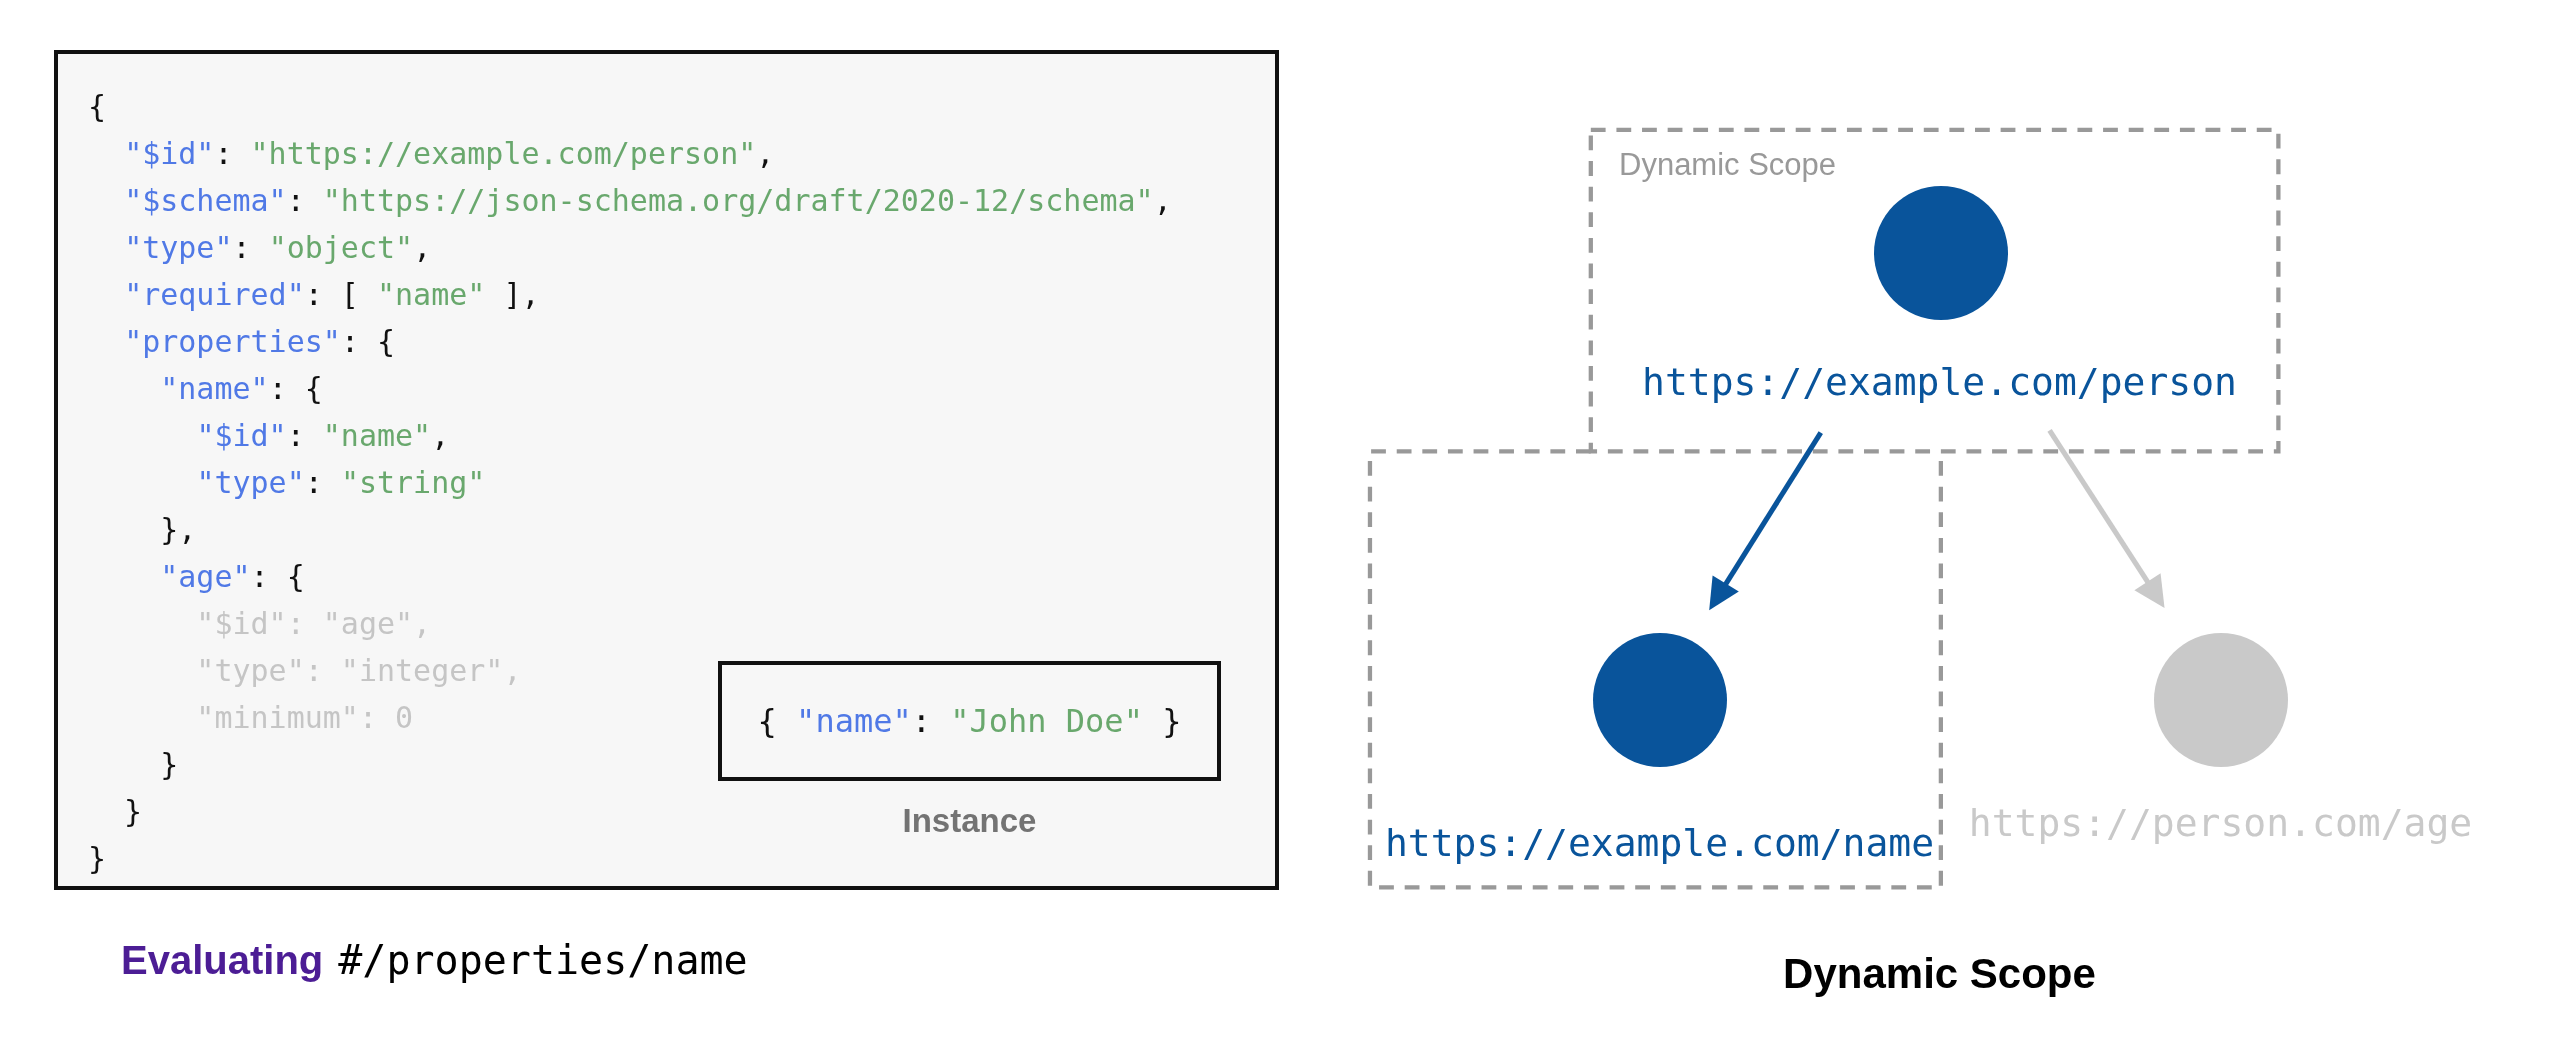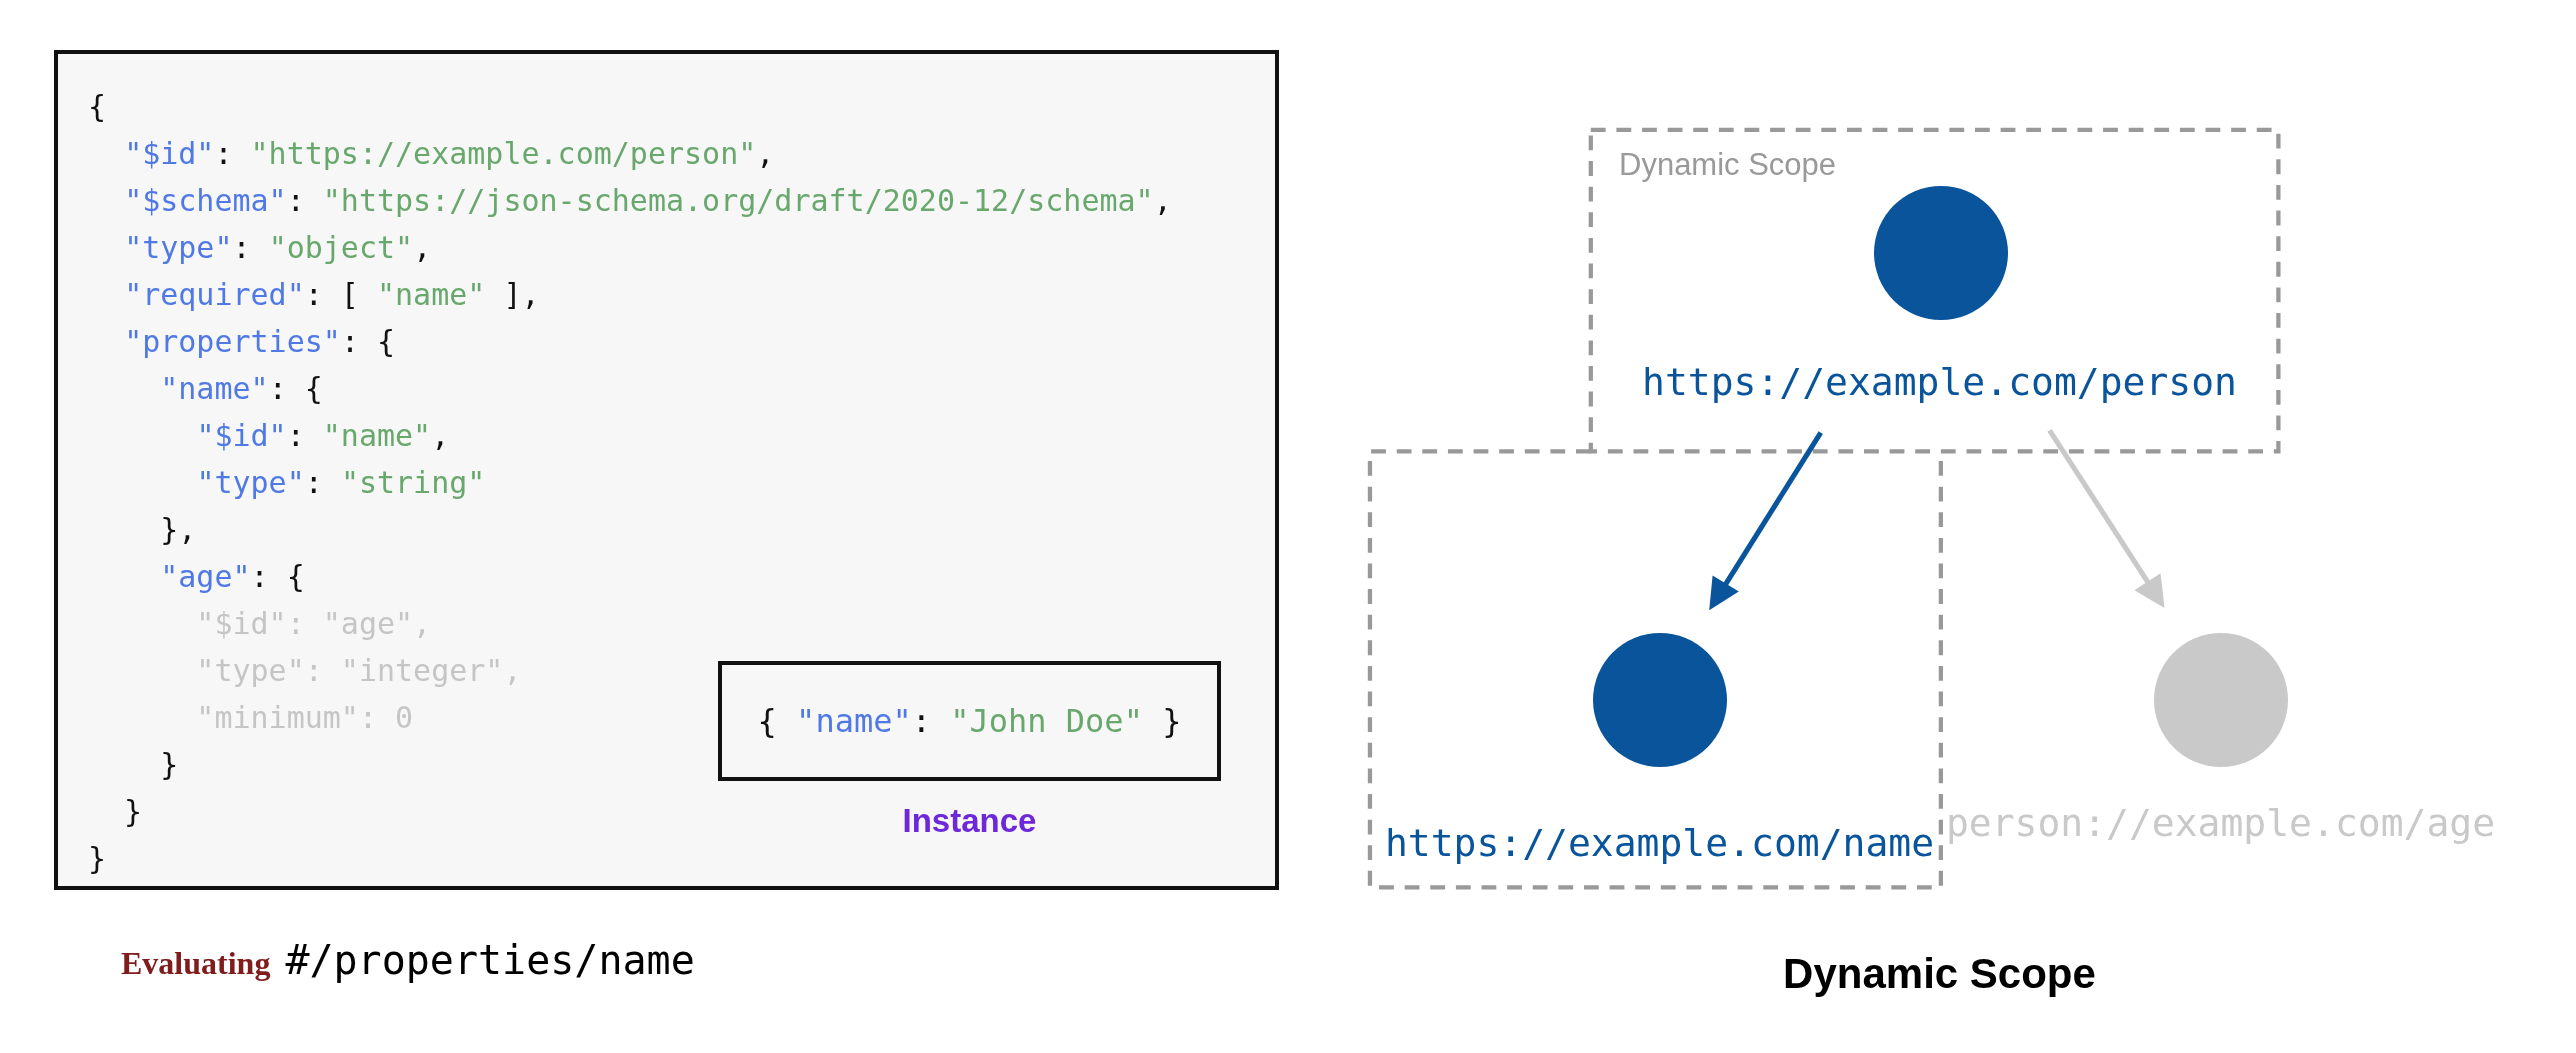--- a/index.html
+++ b/index.html
@@ -26,24 +26,24 @@
   .tok-plain{color:var(--ink);}
   .tok-key{color:var(--key-blue);}
   .tok-string{color:var(--string-green);}
   .tok-faded{color:var(--faded-gray);}
 
   .instance-box{position:absolute;left:718px;top:661px;width:503px;height:120px;
                 box-sizing:border-box;border:4px solid var(--ink);
                 display:flex;align-items:center;justify-content:center;
                 font-family:"DejaVu Sans Mono",monospace;font-size:32px;white-space:pre;}
   .instance-label{position:absolute;left:718px;top:802px;width:503px;
-                  text-align:center;font-weight:bold;font-size:33px;color:#6d28d9;}
+                  text-align:center;font-weight:bold;font-size:33px;color:#737373;}
 
   .caption-left{position:absolute;left:121px;top:937px;white-space:nowrap;}
-  .caption-left .bold-part{font-weight:bold;font-size:32px;color:#7f1d1d;font-family:Liberation Serif, serif;}
+  .caption-left .bold-part{font-weight:bold;font-size:40px;color:#4c1d95;}
   .caption-left .mono-part{font-family:"DejaVu Sans Mono",monospace;font-size:40px;
                            color:#000;margin-left:15px;}
 
   
   .scope-svg{position:absolute;left:0;top:0;width:2576px;height:1053px;}
   .dash-outline{fill:none;stroke:var(--dash-gray);stroke-width:7.5;stroke-dasharray:26 19;}
   .arrow-blue-line{stroke:var(--accent-blue);stroke-width:9;fill:none;}
   .arrow-blue-head{fill:var(--accent-blue);stroke:none;}
   .arrow-gray-line{stroke:var(--node-gray);stroke-width:9;fill:none;}
   .arrow-gray-head{fill:var(--node-gray);stroke:none;}
@@ -114,17 +114,17 @@
   </div>
 
   <div class="scope-label">Dynamic Scope</div>
 
   <div class="node node-active node-person"></div>
   <div class="node node-active node-name"></div>
   <div class="node node-muted node-age"></div>
 
   <div class="node-label label-blue label-person">https://example.com/person</div>
   <div class="node-label label-blue label-name">https://example.com/name</div>
-  <div class="node-label label-gray label-age">person://example.com/age</div>
+  <div class="node-label label-gray label-age">https://person.com/age</div>
 
   <div class="caption-right">Dynamic Scope</div>
 </div>
 
 
 </body></html>

